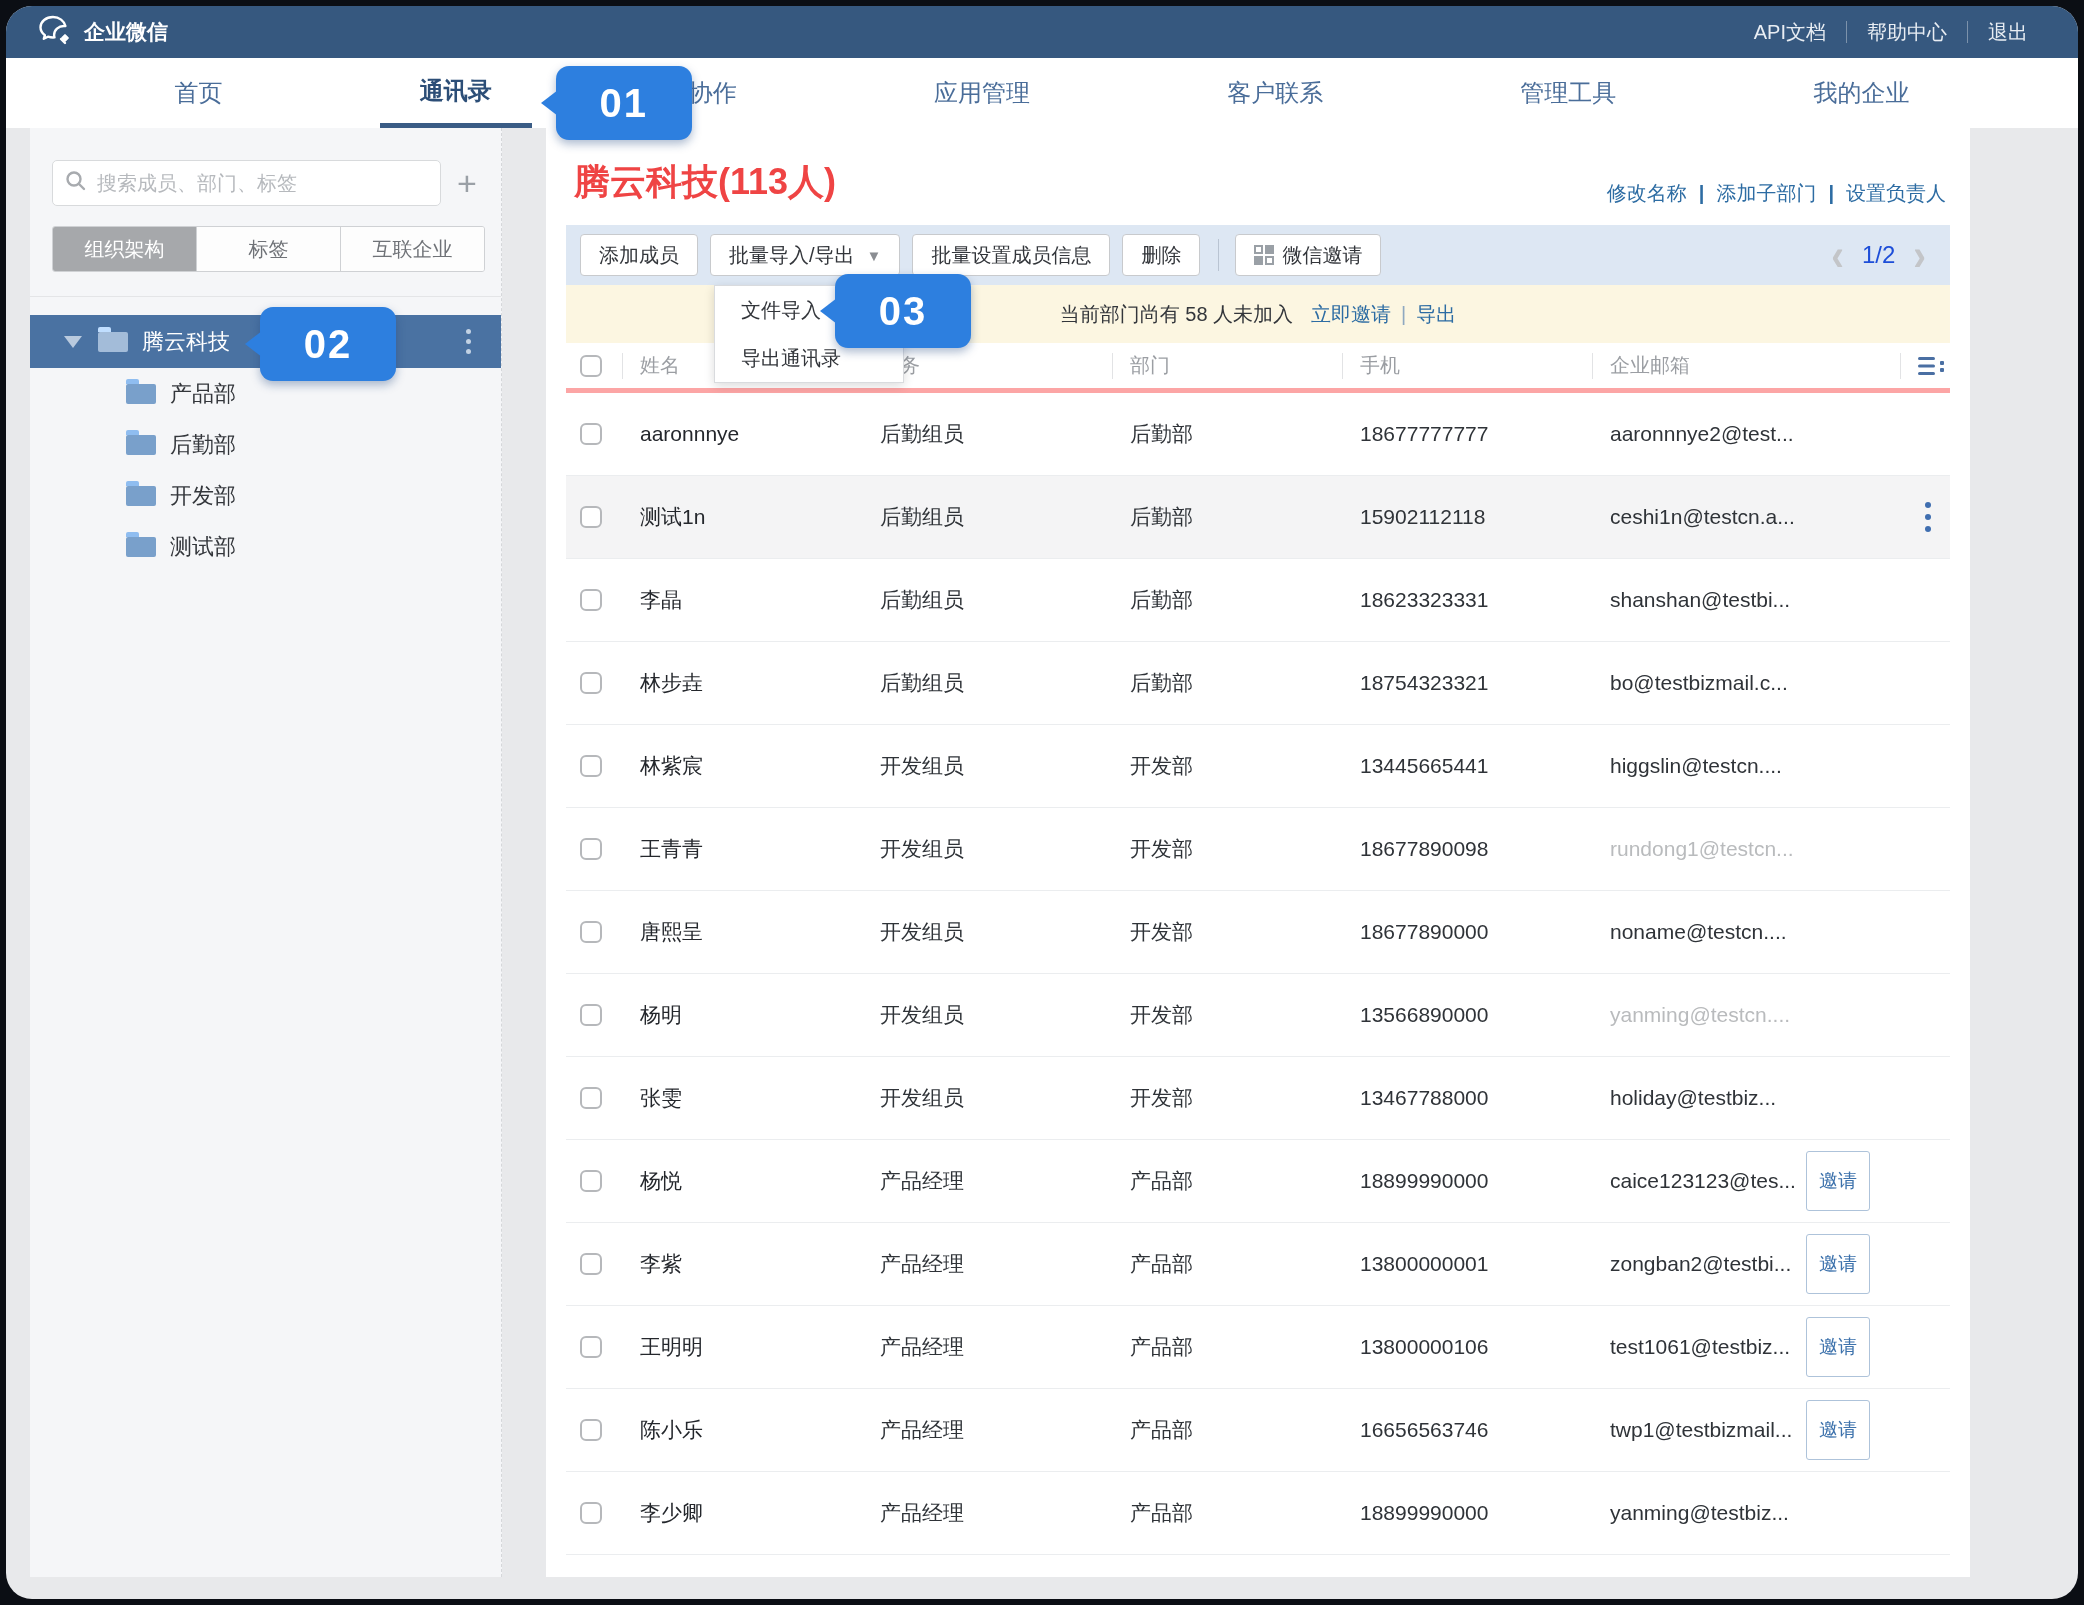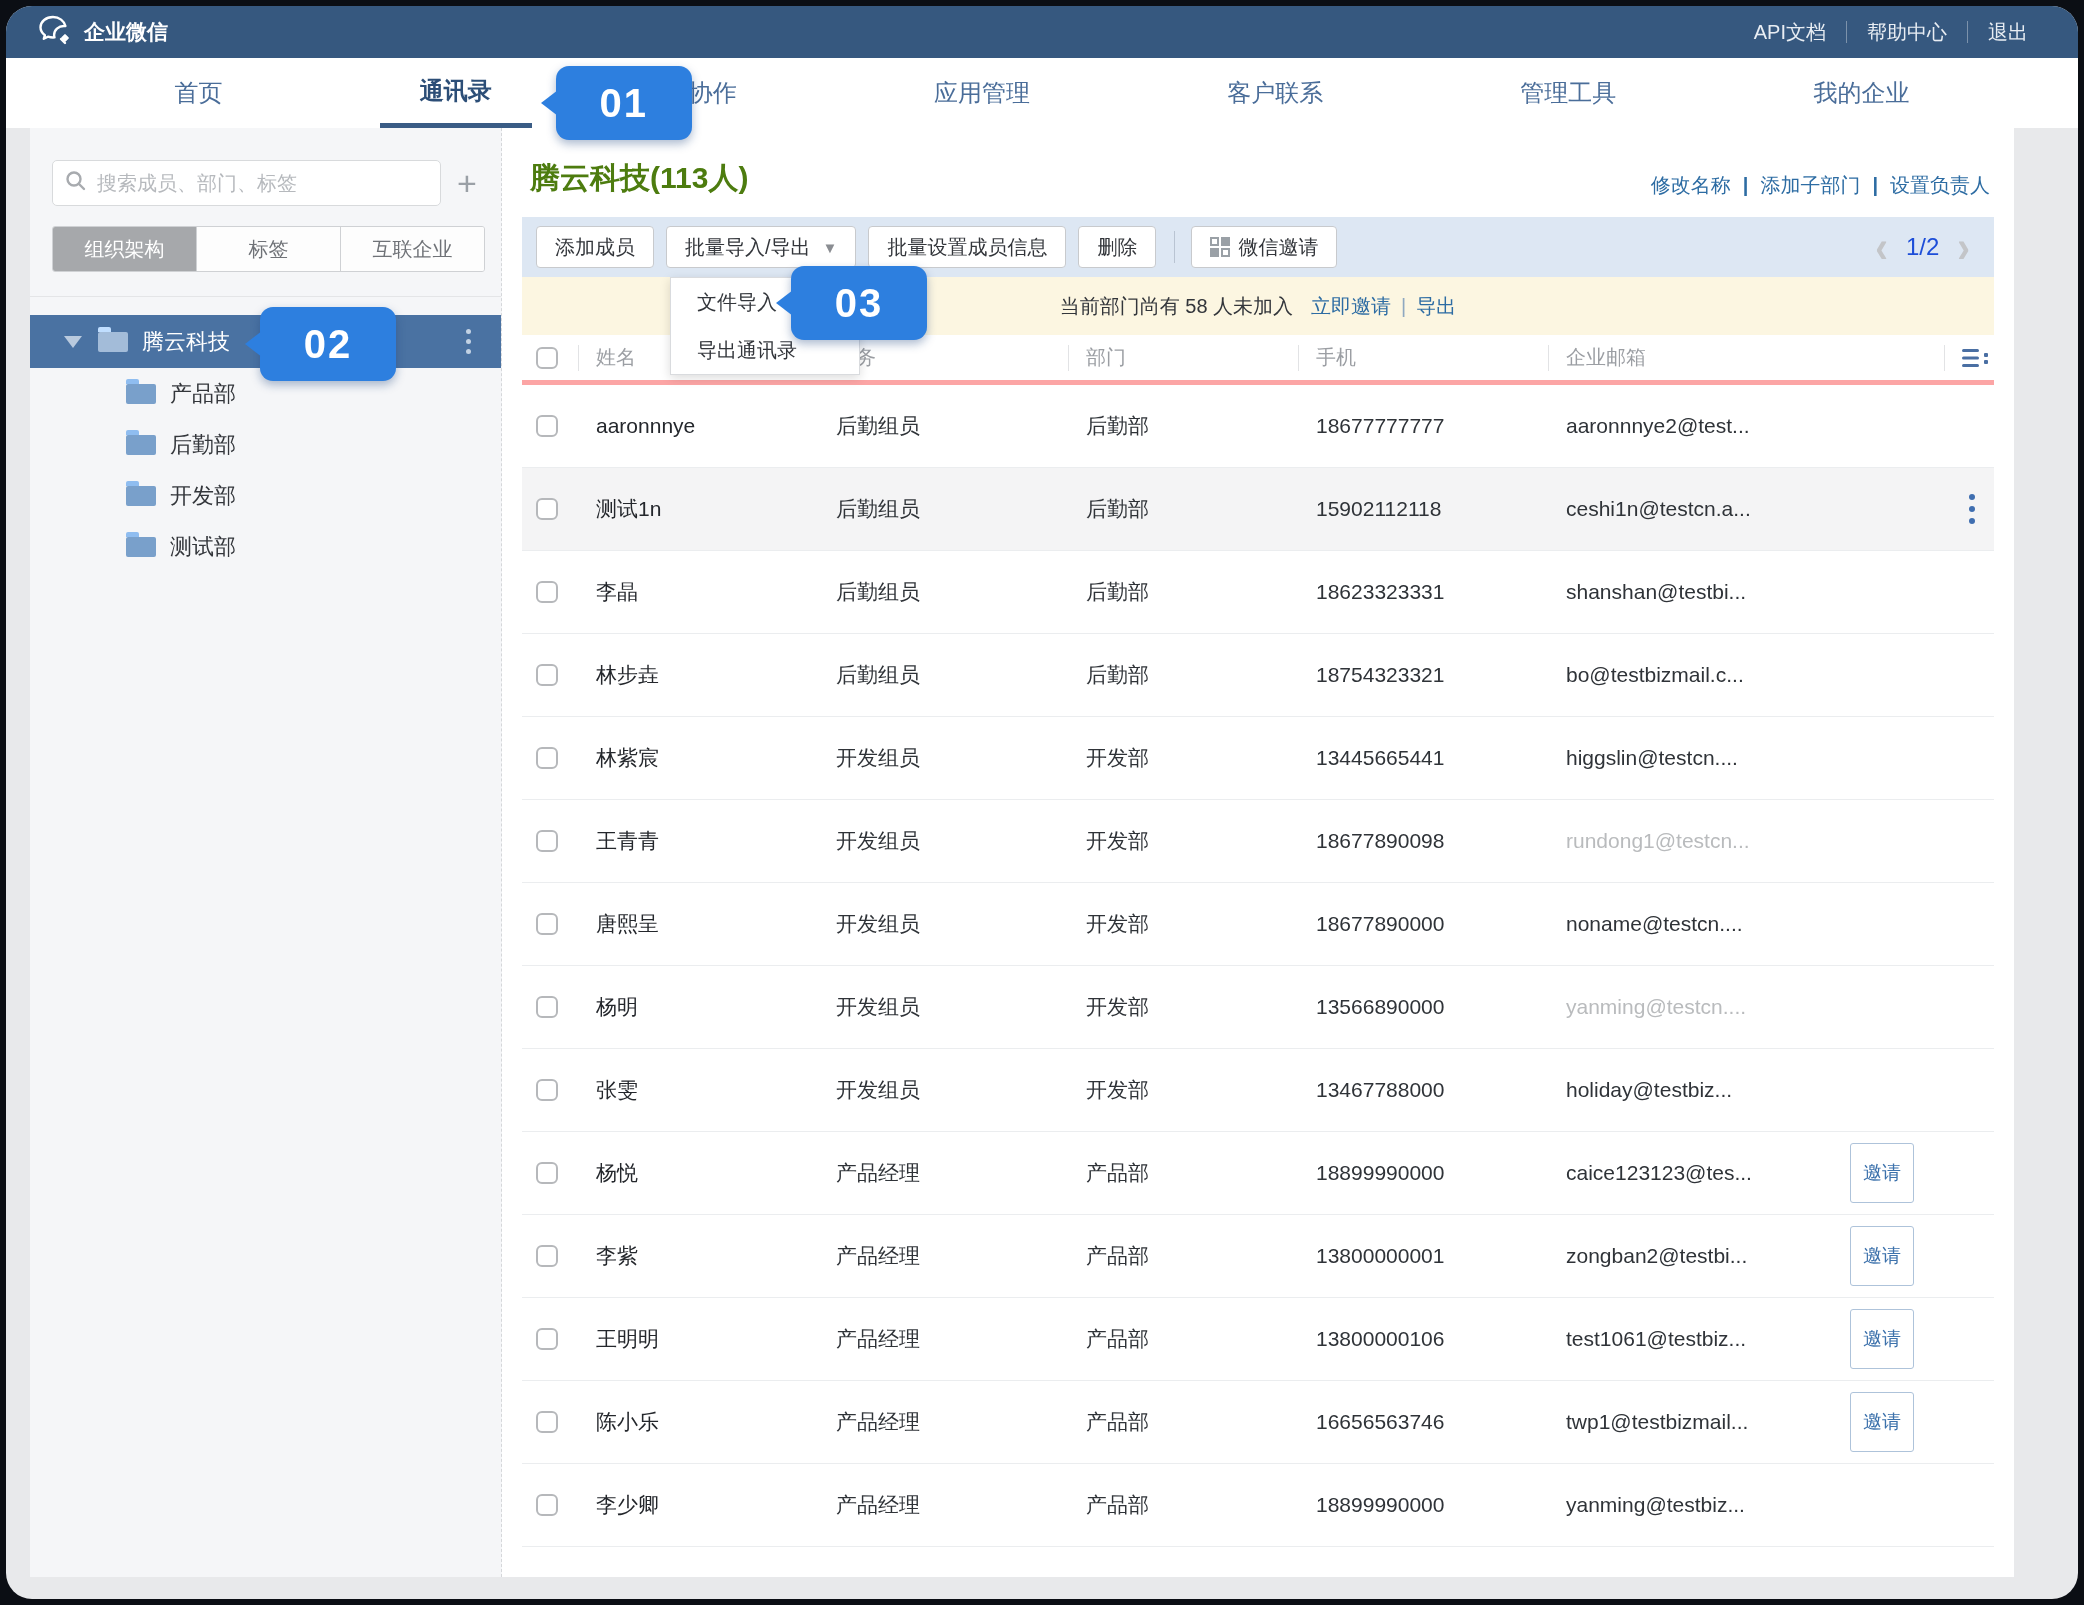--- a/index.html
+++ b/index.html
@@ -27,21 +27,21 @@
            color:#fff; font-size:40px; font-weight:bold; display:flex; align-items:center; justify-content:center;
            letter-spacing:2px; box-shadow:0 4px 10px rgba(20,60,120,.35); z-index:60; }
   .badge::before { content:""; position:absolute; left:-15px; top:50%; transform:translateY(-50%);
                    border-top:13px solid transparent; border-bottom:13px solid transparent;
                    border-right:17px solid #2d7fdf; }
   .badge-01 { left:calc(100% + 24px); top:8px; }
   .badge-02 { left:230px; top:-8px; }
   .badge-03 { left:120px; top:-12px; z-index:70; }
 
   
-  .content { flex:1; display:flex; padding-left:24px; min-height:0; }
+  .content { flex:1; display:flex; padding-left:24px; min-height:0;gap:44px; }
 
   
   .sidebar { width:472px; flex:none; background:#f5f6f8; border-right:1px dashed #d5d7da; overflow:hidden; }
   .search-row { display:flex; align-items:center; margin:32px 16px 0 22px; gap:8px; }
   .search-box { flex:1; height:46px; background:#fff; border:1px solid #d8dadc; border-radius:5px;
                 display:flex; align-items:center; padding:0 12px; gap:10px; }
   .search-box input { border:none; outline:none; flex:1; font-size:20px; color:#33363b;
                       font-family:inherit; background:transparent; }
   .search-box input::placeholder { color:#b6b9bd; }
   .plus-btn { width:36px; height:46px; font-size:34px; color:#9aa0a6; display:flex; align-items:center;
@@ -66,21 +66,21 @@
   .tree-kebab i { width:5px; height:5px; border-radius:50%; background:#c2d2e4; }
   .tree-child { height:51px; display:flex; align-items:center; padding-left:96px; font-size:22px;
                 color:#33363b; cursor:pointer; }
 
   
   .main { flex:1; background:#fff; min-width:0; padding:0 20px; position:relative; overflow:hidden; }
   .right-gutter { width:64px; flex:none; }
   .bottom-gutter { height:22px; flex:none; }
 
   .main-header { display:flex; align-items:flex-end; padding:30px 4px 18px 8px; }
-  .page-title { font-size:30px; font-weight:bold; color:#4d7c0f; }
+  .page-title { font-size:36px; font-weight:bold; color:#ef4444; }
   .header-actions { margin-left:auto; display:flex; align-items:center; gap:12px; font-size:20px; }
   .hlink { color:#2d6ca3; cursor:pointer; }
   .hsep { color:#2d6ca3; font-weight:bold; }
 
   .toolbar { height:60px; background:#dde7f3; display:flex; align-items:center; padding:0 14px; position:relative; }
   .tbtn { height:42px; background:#fff; border:1px solid #c8cacd; border-radius:4px; font-size:20px;
           color:#33363b; padding:0 18px; margin-right:12px; display:flex; align-items:center; gap:8px;
           cursor:pointer; font-family:inherit; }
   .caret-down { font-size:15px; color:#8a8d92; margin-left:4px; }
   .tb-divider { width:1px; height:32px; background:#b9c4d2; margin:0 16px 0 6px; }

